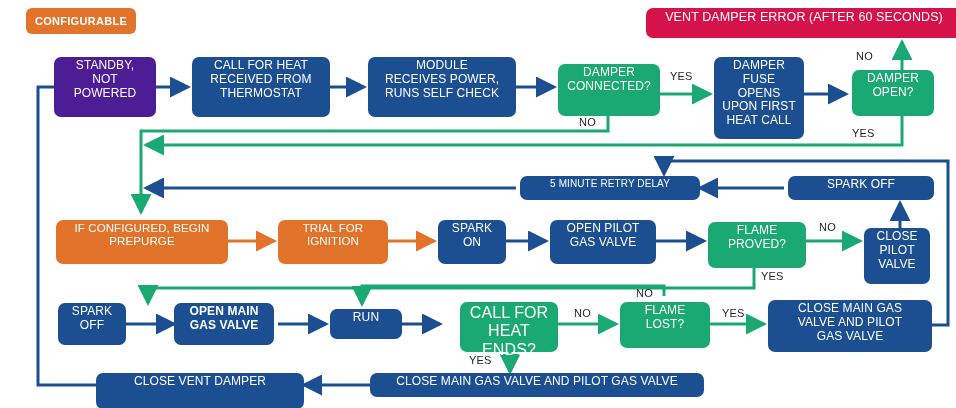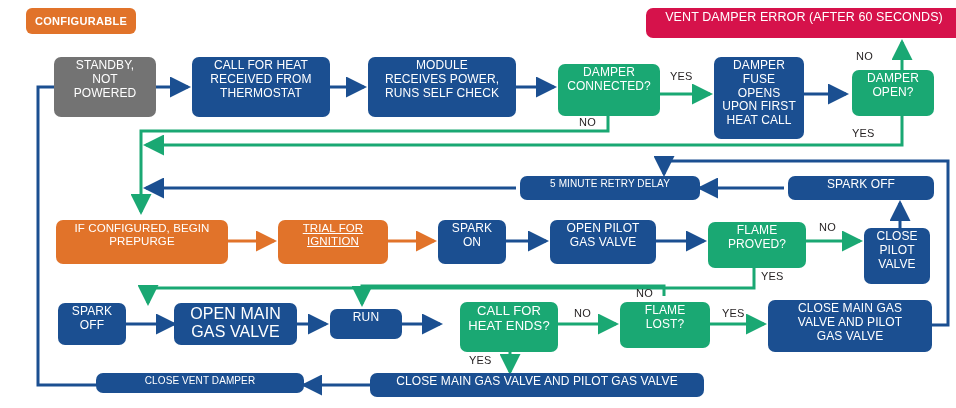--- a/index.html
+++ b/index.html
@@ -12,21 +12,21 @@
   svg.edges{position:absolute;left:0;top:0;width:956px;height:408px;pointer-events:none;}
 
   .node{
     position:absolute;box-sizing:border-box;
     display:flex;align-items:flex-start;justify-content:center;text-align:center;
     color:#ffffff;font-weight:400;line-height:1.15;
     border-radius:7px;padding:2px 6px;
     letter-spacing:.1px;
   }
   .n-blue{background:#1b4f91;}
-  .n-dark{background:#737373;}
+  .n-dark{background:#4c1d95;}
   .n-green{background:#1aa873;}
   .n-orange{background:#e1732a;}
   .n-crimson{background:#d6124b;}
 
   .badge{
     position:absolute;background:#e1732a;color:#fff;
     border-radius:6px;display:flex;align-items:center;justify-content:center;
     font-weight:bold;letter-spacing:.3px;
   }
 
@@ -154,21 +154,21 @@
   <div class="node n-blue" style="left:772px;top:176px;width:146px;height:24px;font-size:12px;">
     <span>SPARK OFF</span>
   </div>
 
   <div class="node n-orange" style="left:40px;top:220px;width:172px;height:44px;font-size:11.5px;">
     <span style="white-space:pre-line;">IF CONFIGURED, BEGIN
 PREPURGE</span>
   </div>
 
   <div class="node n-orange" style="left:262px;top:220px;width:110px;height:44px;font-size:11.5px;">
-    <span style="white-space:pre-line;text-decoration:underline;">TRIAL FOR
+    <span style="white-space:pre-line;">TRIAL FOR
 IGNITION</span>
   </div>
 
   <div class="node n-blue" style="left:422px;top:220px;width:68px;height:44px;font-size:12px;">
     <span style="white-space:pre-line;">SPARK
 ON</span>
   </div>
 
   <div class="node n-blue" style="left:534px;top:220px;width:106px;height:44px;font-size:12px;">
     <span style="white-space:pre-line;">OPEN PILOT
@@ -184,50 +184,50 @@
     <span style="white-space:pre-line;">CLOSE
 PILOT
 VALVE</span>
   </div>
 
   <div class="node n-blue" style="left:42px;top:303px;width:68px;height:42px;font-size:12px;">
     <span style="white-space:pre-line;">SPARK
 OFF</span>
   </div>
 
-  <div class="node n-blue" style="left:158px;top:303px;width:123px;height:42px;font-size:16px;">
+  <div class="node n-blue" style="left:158px;top:303px;width:100px;height:42px;font-size:12px;font-weight:bold;">
     <span style="white-space:pre-line;">OPEN MAIN
 GAS VALVE</span>
   </div>
 
   <div class="node n-blue" style="left:314px;top:309px;width:72px;height:30px;font-size:12px;">
     <span>RUN</span>
   </div>
 
-  <div class="node n-green" style="left:444px;top:302px;width:98px;height:50px;font-size:13px;">
+  <div class="node n-green" style="left:444px;top:302px;width:98px;height:50px;font-size:16px;">
     <span style="white-space:pre-line;">CALL FOR
 HEAT ENDS?</span>
   </div>
 
   <div class="node n-green" style="left:604px;top:302px;width:90px;height:46px;font-size:12px;">
     <span style="white-space:pre-line;">FLAME
 LOST?</span>
   </div>
 
   <div class="node n-blue" style="left:752px;top:300px;width:164px;height:52px;font-size:12px;border-radius:7px;">
     <span style="white-space:pre-line;">CLOSE MAIN GAS
 VALVE AND PILOT
 GAS VALVE</span>
   </div>
 
   <div class="node n-blue" style="left:354px;top:373px;width:334px;height:24px;font-size:12px;">
     <span>CLOSE MAIN GAS VALVE AND PILOT GAS VALVE</span>
   </div>
 
-  <div class="node n-blue" style="left:80px;top:373px;width:208px;height:20px;font-size:10px;">
+  <div class="node n-blue" style="left:80px;top:373px;width:208px;height:36px;font-size:12px;">
     <span>CLOSE VENT DAMPER</span>
   </div>
 
   <div class="lbl" style="left:654px;top:70px;">
     <span>YES</span>
   </div>
   <div class="lbl" style="left:563px;top:116px;">
     <span>NO</span>
   </div>
   <div class="lbl" style="left:840px;top:50px;">

